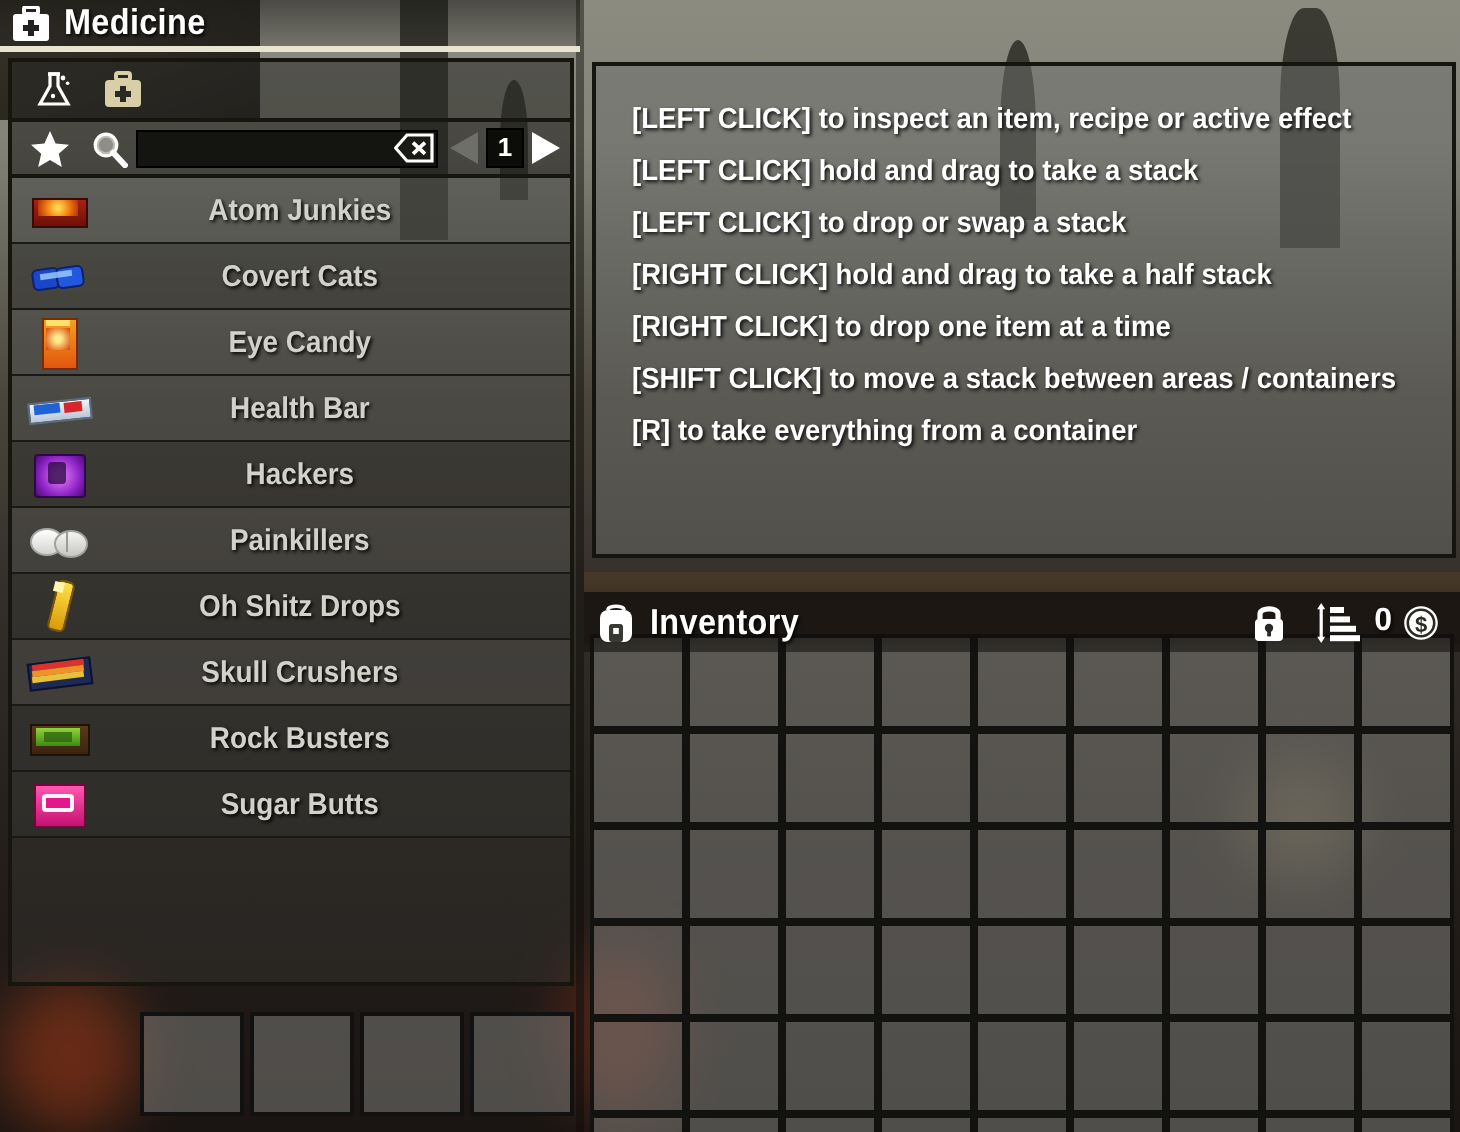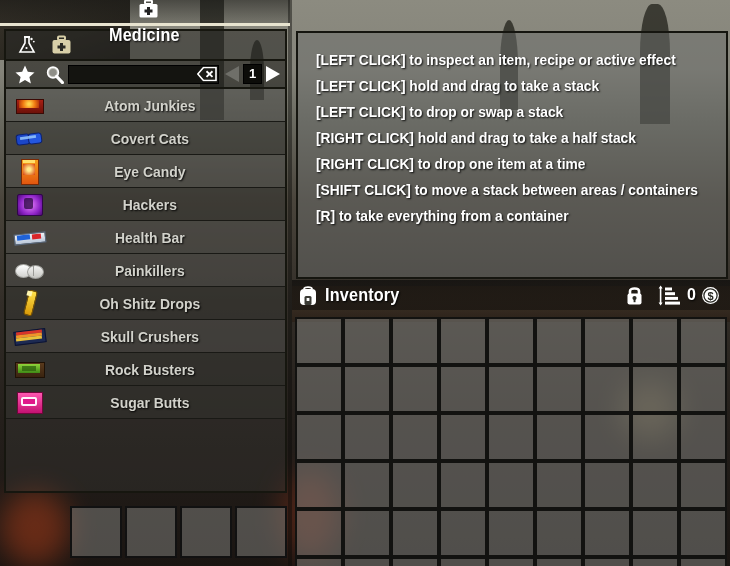--- a/index.html
+++ b/index.html
@@ -72,21 +72,21 @@
     letter-spacing: .2px;
     text-shadow: 1px 1px 2px rgba(0,0,0,.95);
     font-family: "Liberation Sans", sans-serif;
     transform: scaleX(.9);
     transform-origin: left center;
   }
   .ph-icon { display: flex; align-items: center; justify-content: center; }
 
   
   #medicine-header {
-    left: 0; top: 0; width: 290px; height: 26px; flex-direction: column;
+    left: 0; top: 0; width: 290px; height: 26px;
   }
 
   #medicine-panel {
     position: absolute;
     left: 4px; top: 29px;
     width: 283px; height: 464px;
     z-index: 5;
     border: 2px solid #16160f;
     box-sizing: border-box;
     background: rgba(62,62,58,.33);
@@ -241,21 +241,21 @@
     font-weight: bold;
     line-height: 26px;
     white-space: nowrap;
     text-shadow: 1px 1px 2px rgba(0,0,0,.9);
     transform: scaleX(.95);
     transform-origin: left center;
     font-family: "Liberation Sans", sans-serif;
   }
 
   #inventory-header {
-    left: 292px; top: 280px; width: 438px; height: 30px;
+    left: 292px; top: 296px; width: 438px; height: 30px;
     border-bottom: none;
     background: linear-gradient(180deg, rgba(16,14,12,.78), rgba(16,14,12,.55));
     justify-content: flex-end;
   }
   .inv-spacer { flex: 1; }
   .inv-tools { display: flex; align-items: center; gap: 14px; }
   .inv-money {
     display: flex; align-items: center; gap: 5px;
     margin-left: auto;
     padding-right: 10px;
@@ -409,39 +409,39 @@
         <div class="item-icon-cell">
           <span class="sprite" style="width:20px;height:24px;">
             <i style="left:2px;top:0px;width:16px;height:24px;background:linear-gradient(180deg,#f5a01c,#e2560f);border:1px solid #7a2a05;"></i>
             <i style="left:4px;top:5px;width:12px;height:11px;background:radial-gradient(circle,#ffe98a 20%,#d8400c 100%);"></i>
             <i style="left:4px;top:1px;width:12px;height:3px;background:#ffe06a;"></i>
           </span>
         </div>
         <div class="item-label">Eye Candy</div>
       </div>
 
-      <div class="item-row even">
-        <div class="item-icon-cell">
-          <span class="sprite" style="width:24px;height:22px;">
-            <i style="left:0;top:1px;width:24px;height:20px;background:radial-gradient(circle,#d36bf0 15%,#8a21c4 65%,#4b0c70 100%);border:1px solid #30064a;border-radius:2px;"></i>
-            <i style="left:7px;top:5px;width:9px;height:11px;background:#2a0840;opacity:.75;border-radius:2px;"></i>
-          </span>
-        </div>
-        <div class="item-label">Hackers</div>
-      </div>
-
       <div class="item-row odd">
         <div class="item-icon-cell">
           <span class="sprite" style="width:30px;height:12px;">
             <i style="left:0;top:2px;width:30px;height:9px;background:linear-gradient(180deg,#f2f4f8,#b9c6d8);border:1px solid #5b6b80;transform:rotate(-6deg);"></i>
             <i style="left:3px;top:4px;width:13px;height:5px;background:#1f62d8;transform:rotate(-6deg);"></i>
             <i style="left:18px;top:3px;width:9px;height:5px;background:#d8252a;transform:rotate(-6deg);"></i>
           </span>
         </div>
         <div class="item-label">Health Bar</div>
+      </div>
+
+      <div class="item-row even">
+        <div class="item-icon-cell">
+          <span class="sprite" style="width:24px;height:22px;">
+            <i style="left:0;top:1px;width:24px;height:20px;background:radial-gradient(circle,#d36bf0 15%,#8a21c4 65%,#4b0c70 100%);border:1px solid #30064a;border-radius:2px;"></i>
+            <i style="left:7px;top:5px;width:9px;height:11px;background:#2a0840;opacity:.75;border-radius:2px;"></i>
+          </span>
+        </div>
+        <div class="item-label">Hackers</div>
       </div>
 
 
 
       <div class="item-row odd">
         <div class="item-icon-cell">
           <span class="sprite" style="width:28px;height:16px;">
             <i style="left:0;top:2px;width:15px;height:12px;background:linear-gradient(180deg,#ffffff,#d3d3d0);border-radius:50%;border:1px solid #a8a8a4;"></i>
             <i style="left:12px;top:3px;width:15px;height:12px;background:linear-gradient(180deg,#f4f4f2,#c6c6c2);border-radius:50%;border:1px solid #a0a09c;"></i>
             <i style="left:18px;top:4px;width:1px;height:10px;background:#9a9a96;"></i>

